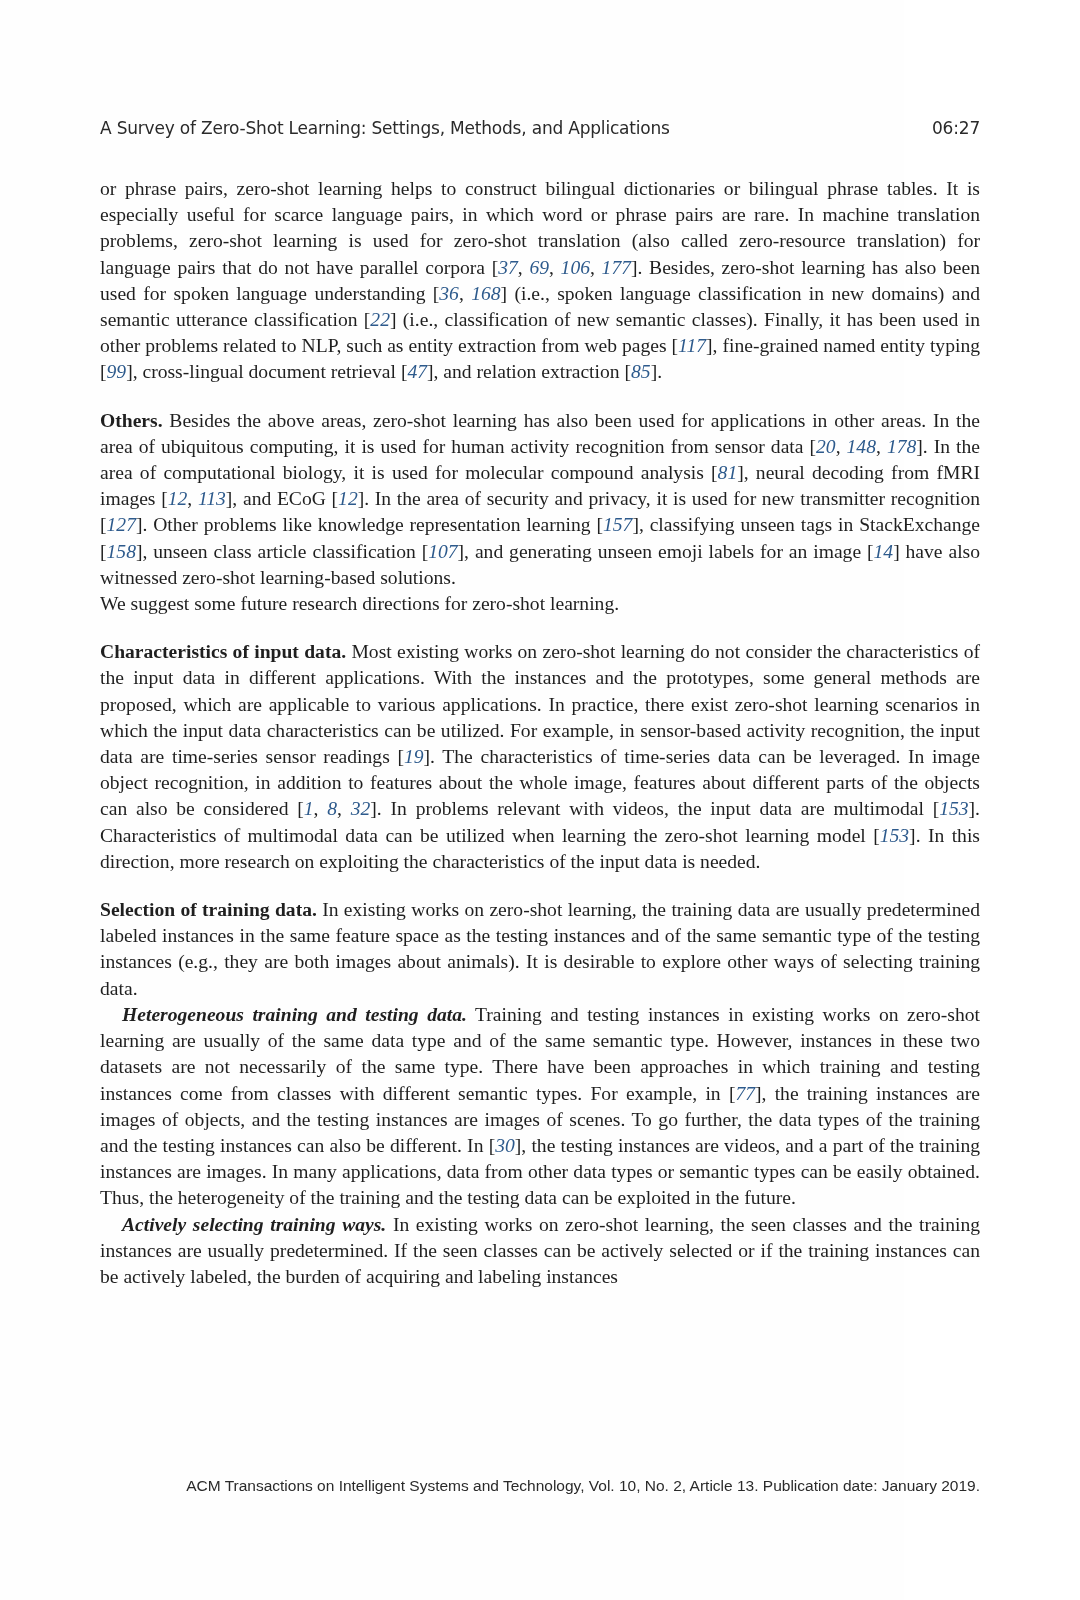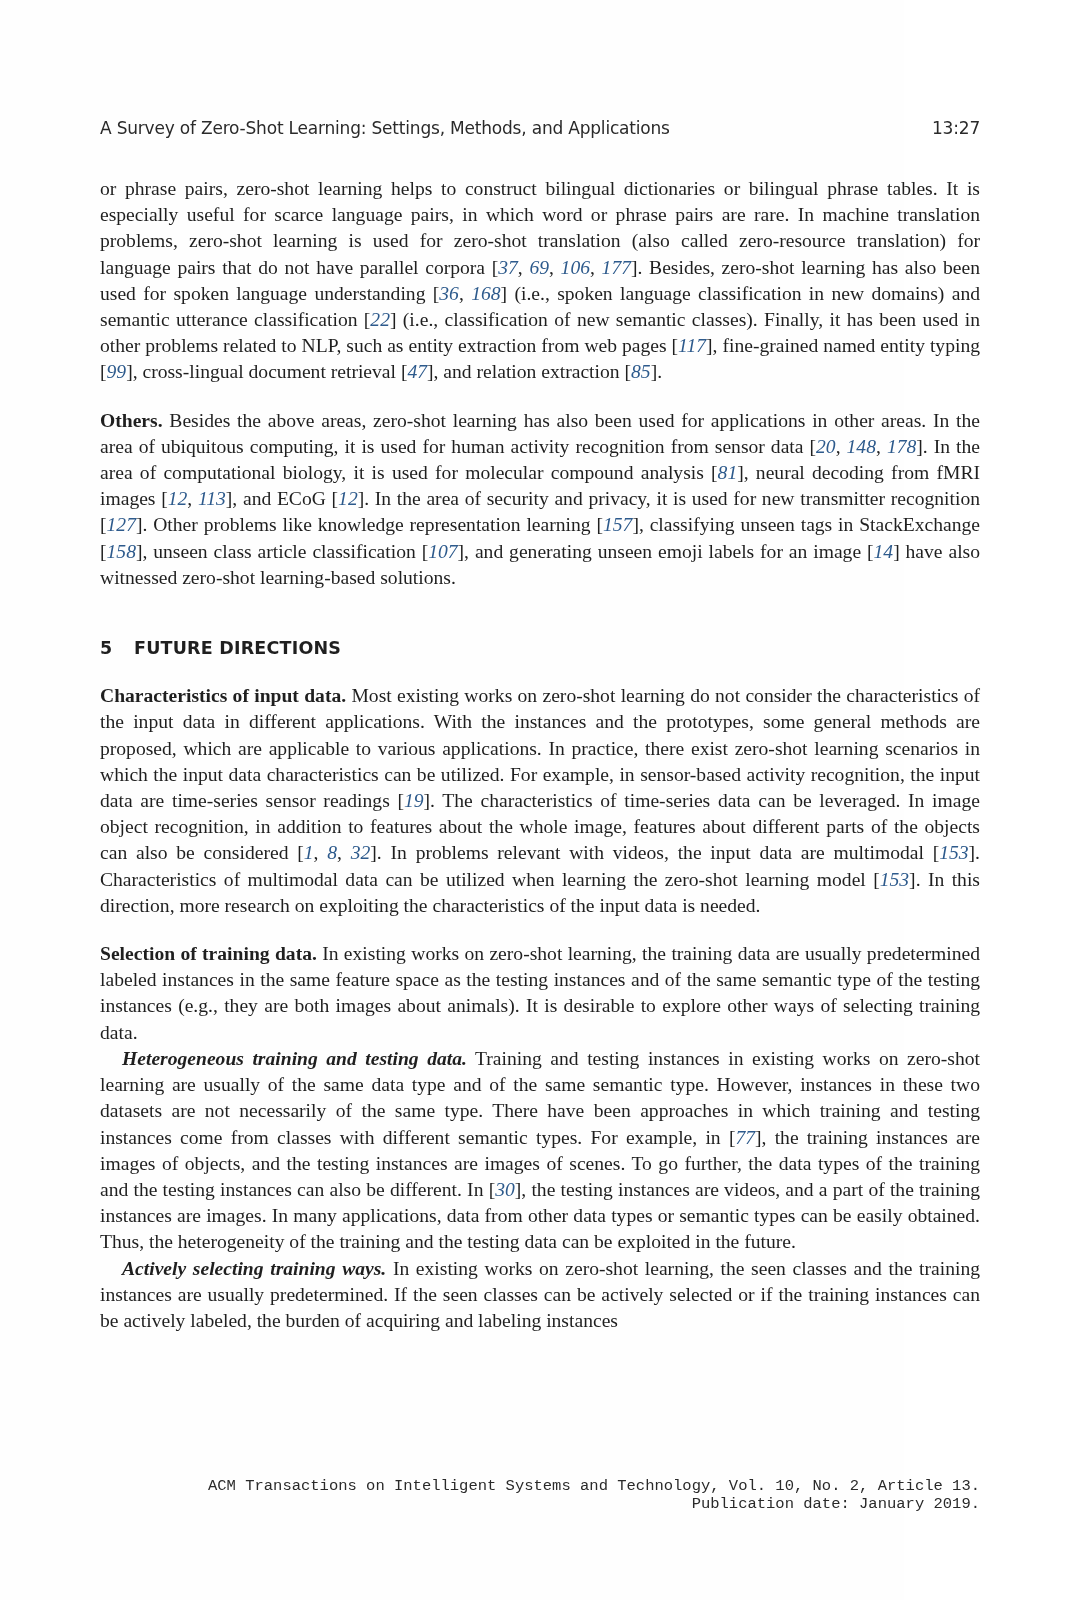--- a/index.html
+++ b/index.html
@@ -22,42 +22,40 @@
   .lead { font-weight: bold; }
   .ital { font-style: italic; font-weight: bold; }
   .section-head {
     margin-top: 44px; margin-bottom: 6px;
     font-family: "DejaVu Sans", sans-serif; font-size: 17.5px; font-weight: bold; color: #1f1f1f;
     letter-spacing: 0.2px;
   }
   .section-head .num { display: inline-block; width: 34px; }
   .footer {
     position: absolute; left: 100px; top: 1477px; width: 880px; text-align: right;
-    font-family: Liberation Mono, monospace; font-size: 15.5px; color: #2a2a2a;
+    font-family: Liberation Sans, sans-serif; font-size: 15.5px; color: #2a2a2a;
   }
 </style>
 </head>
 <body>
 
 <div class="page">
 
   <div class="running-head">
     <span>A Survey of Zero-Shot Learning: Settings, Methods, and Applications</span>
-    <span>13:27</span>
+    <span>06:27</span>
   </div>
 
   <div class="body">
     <p>or phrase pairs, zero-shot learning helps to construct bilingual dictionaries or bilingual phrase tables. It is especially useful for scarce language pairs, in which word or phrase pairs are rare. In machine translation problems, zero-shot learning is used for zero-shot translation (also called zero-resource translation) for language pairs that do not have parallel corpora [<span class="cite" style="color: rgb(45, 90, 140);">37</span>, <span class="cite" style="color: rgb(45, 90, 140);">69</span>, <span class="cite" style="color: rgb(45, 90, 140);">106</span>, <span class="cite" style="color: rgb(45, 90, 140);">177</span>]. Besides, zero-shot learning has also been used for spoken language understanding [<span class="cite" style="color: rgb(45, 90, 140);">36</span>, <span class="cite" style="color: rgb(45, 90, 140);">168</span>] (i.e., spoken language classification in new domains) and semantic utterance classification [<span class="cite" style="color: rgb(45, 90, 140);">22</span>] (i.e., classification of new semantic classes). Finally, it has been used in other problems related to NLP, such as entity extraction from web pages [<span class="cite" style="color: rgb(45, 90, 140);">117</span>], fine-grained named entity typing [<span class="cite" style="color: rgb(45, 90, 140);">99</span>], cross-lingual document retrieval [<span class="cite" style="color: rgb(45, 90, 140);">47</span>], and relation extraction [<span class="cite" style="color: rgb(45, 90, 140);">85</span>].</p>
 
     <p class="gap"><span class="lead">Others.</span><span> Besides the above areas, zero-shot learning has also been used for applications in other areas. In the area of ubiquitous computing, it is used for human activity recognition from sensor data [<span class="cite" style="color: rgb(45, 90, 140);">20</span>, <span class="cite" style="color: rgb(45, 90, 140);">148</span>, <span class="cite" style="color: rgb(45, 90, 140);">178</span>]. In the area of computational biology, it is used for molecular compound analysis [<span class="cite" style="color: rgb(45, 90, 140);">81</span>], neural decoding from fMRI images [<span class="cite" style="color: rgb(45, 90, 140);">12</span>, <span class="cite" style="color: rgb(45, 90, 140);">113</span>], and ECoG [<span class="cite" style="color: rgb(45, 90, 140);">12</span>]. In the area of security and privacy, it is used for new transmitter recognition [<span class="cite" style="color: rgb(45, 90, 140);">127</span>]. Other problems like knowledge representation learning [<span class="cite" style="color: rgb(45, 90, 140);">157</span>], classifying unseen tags in StackExchange [<span class="cite" style="color: rgb(45, 90, 140);">158</span>], unseen class article classification [<span class="cite" style="color: rgb(45, 90, 140);">107</span>], and generating unseen emoji labels for an image [<span class="cite" style="color: rgb(45, 90, 140);">14</span>] have also witnessed zero-shot learning-based solutions.</span></p>
 
-    <div class="section-head">
-      <span class="num">5</span><span>FUTURE DIRECTIONS</span>
-    </div>
 
+    <p>We suggest some future research directions for zero-shot learning.</p>
 
     <p class="gap"><span class="lead">Characteristics of input data.</span><span> Most existing works on zero-shot learning do not consider the characteristics of the input data in different applications. With the instances and the prototypes, some general methods are proposed, which are applicable to various applications. In practice, there exist zero-shot learning scenarios in which the input data characteristics can be utilized. For example, in sensor-based activity recognition, the input data are time-series sensor readings [<span class="cite" style="color: rgb(45, 90, 140);">19</span>]. The characteristics of time-series data can be leveraged. In image object recognition, in addition to features about the whole image, features about different parts of the objects can also be considered [<span class="cite" style="color: rgb(45, 90, 140);">1</span>, <span class="cite" style="color: rgb(45, 90, 140);">8</span>, <span class="cite" style="color: rgb(45, 90, 140);">32</span>]. In problems relevant with videos, the input data are multimodal [<span class="cite" style="color: rgb(45, 90, 140);">153</span>]. Characteristics of multimodal data can be utilized when learning the zero-shot learning model [<span class="cite" style="color: rgb(45, 90, 140);">153</span>]. In this direction, more research on exploiting the characteristics of the input data is needed.</span></p>
 
     <p class="gap"><span class="lead">Selection of training data.</span><span> In existing works on zero-shot learning, the training data are usually predetermined labeled instances in the same feature space as the testing instances and of the same semantic type of the testing instances (e.g., they are both images about animals). It is desirable to explore other ways of selecting training data.</span></p>
 
     <p class="indent"><span class="ital">Heterogeneous training and testing data.</span><span> Training and testing instances in existing works on zero-shot learning are usually of the same data type and of the same semantic type. However, instances in these two datasets are not necessarily of the same type. There have been approaches in which training and testing instances come from classes with different semantic types. For example, in [<span class="cite" style="color: rgb(45, 90, 140);">77</span>], the training instances are images of objects, and the testing instances are images of scenes. To go further, the data types of the training and the testing instances can also be different. In [<span class="cite" style="color: rgb(45, 90, 140);">30</span>], the testing instances are videos, and a part of the training instances are images. In many applications, data from other data types or semantic types can be easily obtained. Thus, the heterogeneity of the training and the testing data can be exploited in the future.</span></p>
 
     <p class="indent"><span class="ital">Actively selecting training ways.</span><span> In existing works on zero-shot learning, the seen classes and the training instances are usually predetermined. If the seen classes can be actively selected or if the training instances can be actively labeled, the burden of acquiring and labeling instances</span></p>
   </div>
 

